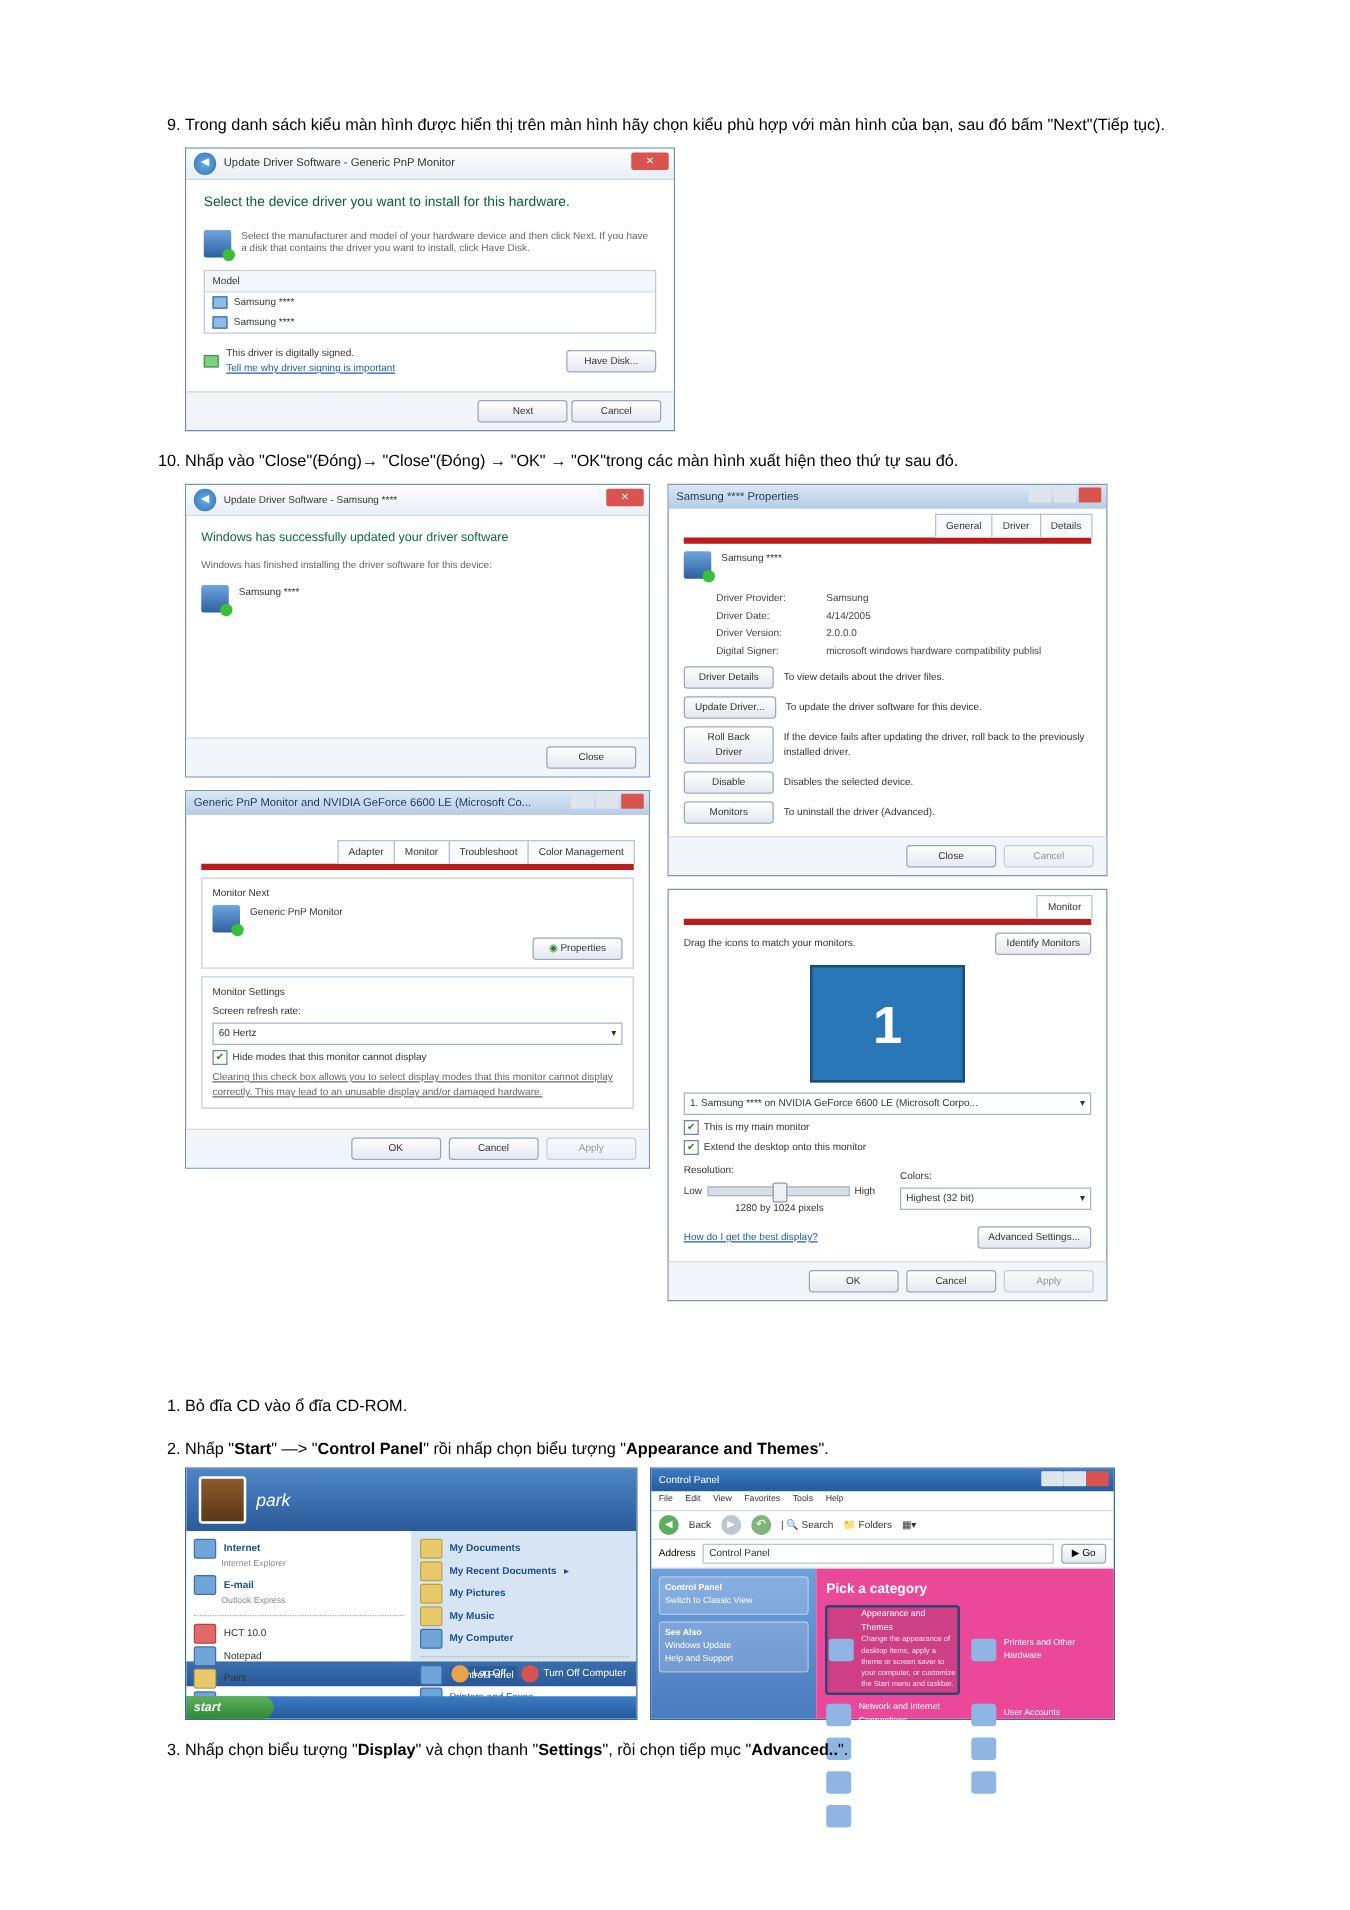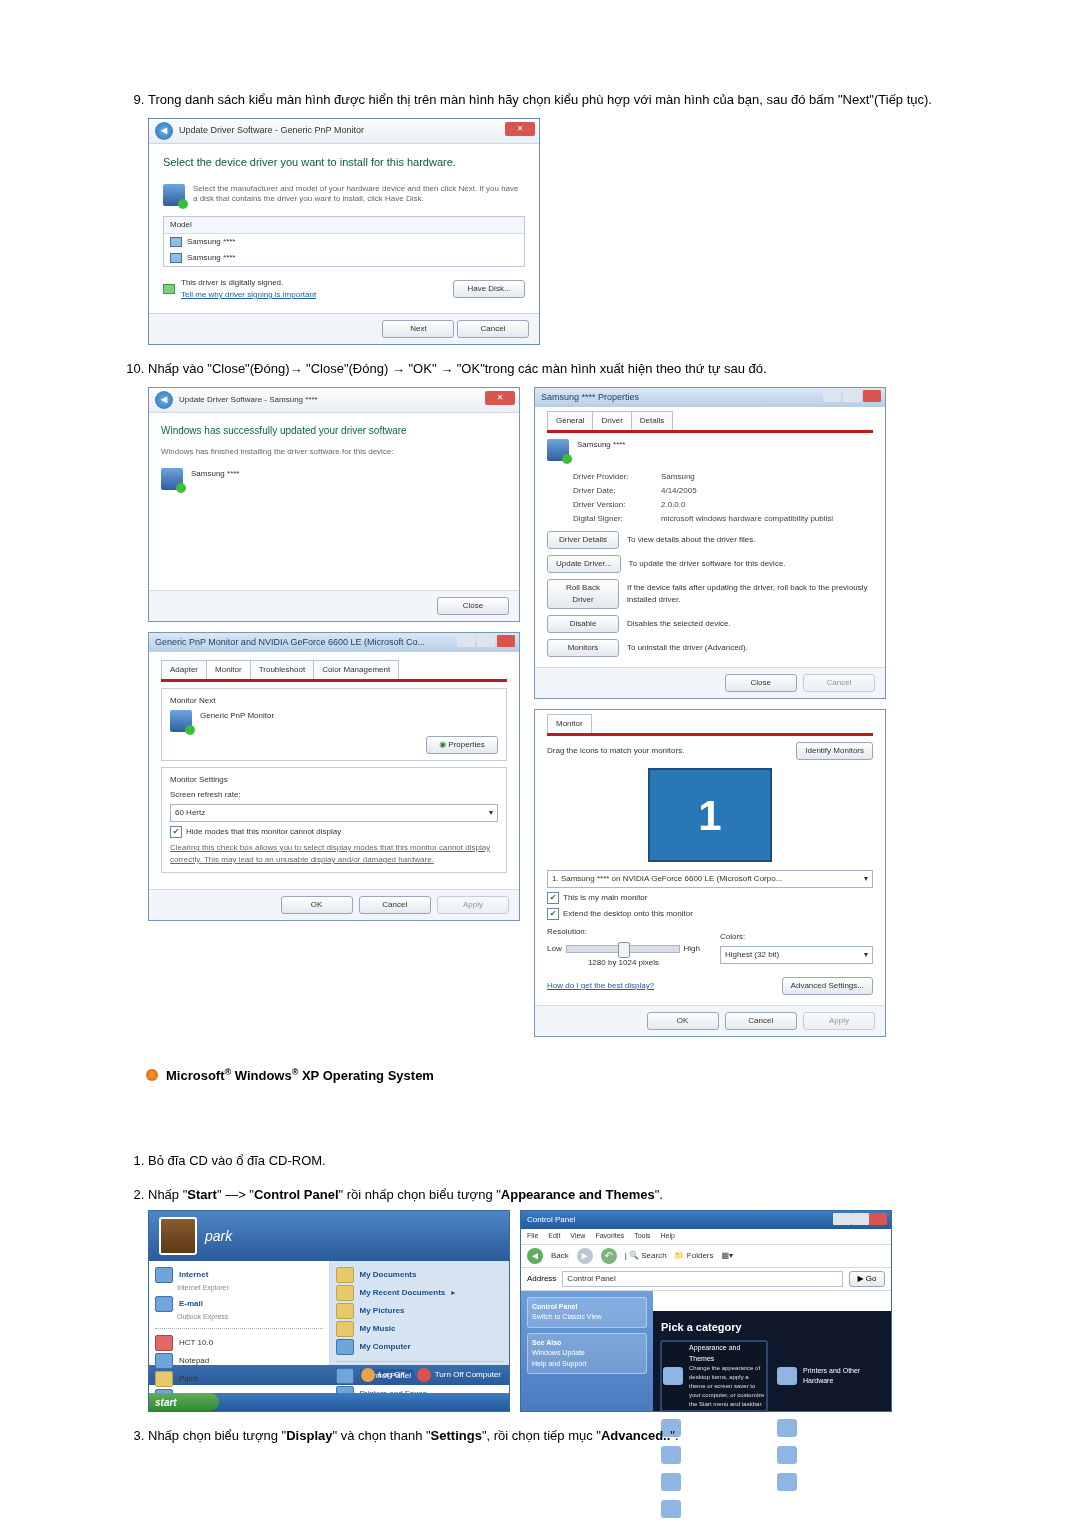--- a/index.html
+++ b/index.html
@@ -99,21 +99,21 @@
   .dlg-title .wctrl{
     position:absolute;right:4px;top:2px;display:flex;gap:2px;
   }
   .wctrl span{width:18px;height:12px;background:#d9534f;border-radius:1px;display:inline-block;}
   .wctrl span:first-child{background:#dfe5ec;}
   .wctrl span:nth-child(2){background:#dfe5ec;}
   .dlg-body{padding:10px 12px;}
   .green{color:#0b6b36;font-size:10px;}
   .gray{color:#666;}
   .small{font-size:8px;}
-  .tabbar{display:flex;border-bottom:3px solid #b91c1c;font-size:8px;}
+  .tabbar{display:flex;border-bottom:5px solid #b91c1c;font-size:8px;justify-content:flex-end;}
   .tabbar .tab{padding:3px 8px;border:1px solid #b7c2d0;border-bottom:none;background:#f8fafc;margin-right:-1px;}
   .tabbar .tab.active{background:#fff;}
   .fieldset{border:1px solid #c6cedb;padding:6px 8px;margin:6px 0;}
   .lbl{font-size:8px;margin-bottom:3px;}
   .select{border:1px solid #a8b3c4;background:#fff;padding:2px 4px;font-size:8px;position:relative;}
   .select::after{content:"▾";position:absolute;right:4px;top:2px;color:#333;}
   .chk{display:flex;gap:4px;align-items:flex-start;font-size:8px;margin-top:4px;}
   .chkbox{width:10px;height:10px;border:1px solid #6b88a8;background:#fff;display:inline-flex;align-items:center;justify-content:center;font-size:8px;color:#2a7b2a;}
   .dlg-footer{text-align:right;padding:6px 10px;border-top:1px solid #d4dbe5;background:#f2f5f9;}
   .dlg-footer .win-btn{margin-left:4px;}
@@ -193,21 +193,21 @@
     padding:3px 6px;border-bottom:1px solid #d4dbe5;display:flex;gap:8px;align-items:center;font-size:8px;color:#333;
   }
   .tb-ic{width:16px;height:16px;border-radius:50%;background:#5fae5f;color:#fff;display:flex;align-items:center;justify-content:center;font-size:10px;}
   .addr{display:flex;gap:6px;padding:3px 6px;border-bottom:1px solid #d4dbe5;align-items:center;}
   .addr .field{flex:1;border:1px solid #b7c2d0;background:#fff;padding:1px 4px;font-size:8px;color:#333;}
   .cpl-body{display:flex;height:120px;}
   .cpl-side{
     width:120px;background:linear-gradient(#6e9fdc,#4b7bbf);color:#fff;padding:6px;font-size:7px;
   }
   .cpl-side .sbox{background:rgba(255,255,255,.18);border:1px solid rgba(255,255,255,.4);padding:4px;margin-bottom:5px;border-radius:3px;}
-  .cpl-main{flex:1;background:#0f172a;color:#fff;padding:8px;margin-top:20px;}
+  .cpl-main{flex:1;background:#ec4899;color:#fff;padding:8px;}
   .cpl-main h4{margin:0 0 6px;font-size:11px;font-weight:bold;}
   .cat-grid{display:grid;grid-template-columns:1fr 1fr;gap:6px 10px;}
   .cat{display:flex;gap:6px;align-items:center;font-size:7px;}
   .cat .cic{width:20px;height:18px;background:#8fb6e2;border-radius:3px;flex:none;}
   .cat.hi{outline:2px solid #2a4872;outline-offset:-1px;background:rgba(0,0,0,.12);padding:2px;border-radius:2px;}
 
   hr.sep{border:none;border-top:1px dotted #aaa;margin:6px 0;}
 </style>
 </head>
 <body>
@@ -284,21 +284,21 @@
         </div>
 
         <div class="shot-generic w1">
           <div class="dlg-title"><span>Generic PnP Monitor and NVIDIA GeForce 6600 LE (Microsoft Co...</span>
             <span class="wctrl">
                   <span></span>
                   <span></span>
                   <span></span>
                 </span>
           </div>
-          <div class="dlg-body" style="padding-top:8px;">
+          <div class="dlg-body" style="padding-top:20px;">
             <div class="tabbar">
               <div class="tab">Adapter</div>
               <div class="tab active">Monitor</div>
               <div class="tab">Troubleshoot</div>
               <div class="tab">Color Management</div>
             </div>
             <div class="fieldset">
               <div class="lbl">Monitor Next</div>
               <div class="s9-row" style="margin-bottom:4px;">
                     <span class="hw-icon"></span>
@@ -427,24 +427,20 @@
             <span class="win-btn">OK</span>
             <span class="win-btn">Cancel</span>
             <span class="win-btn" style="opacity:.5;">Apply</span>
           </div>
         </div>
       </div>
     </div>
   </li>
 </ol>
 
-<div class="section-head">
-  <span class="disc"></span>
-  <span>Microsoft<sup>®</sup> Windows<sup>®</sup> XP Operating System</span>
-</div>
 <div style="height:60px;"></div>
 
 <ol class="outer" start="1">
   <li><span>Bỏ đĩa CD vào ổ đĩa CD-ROM.</span></li>
   <li>
     <span>Nhấp "<b>Start</b>" —&gt; "<b>Control Panel</b>" rồi nhấp chọn biểu tượng "<b>Appearance and Themes</b>".</span>
     <div class="xp-row">
 
       <div class="xp-start">
         <div class="xp-user">

